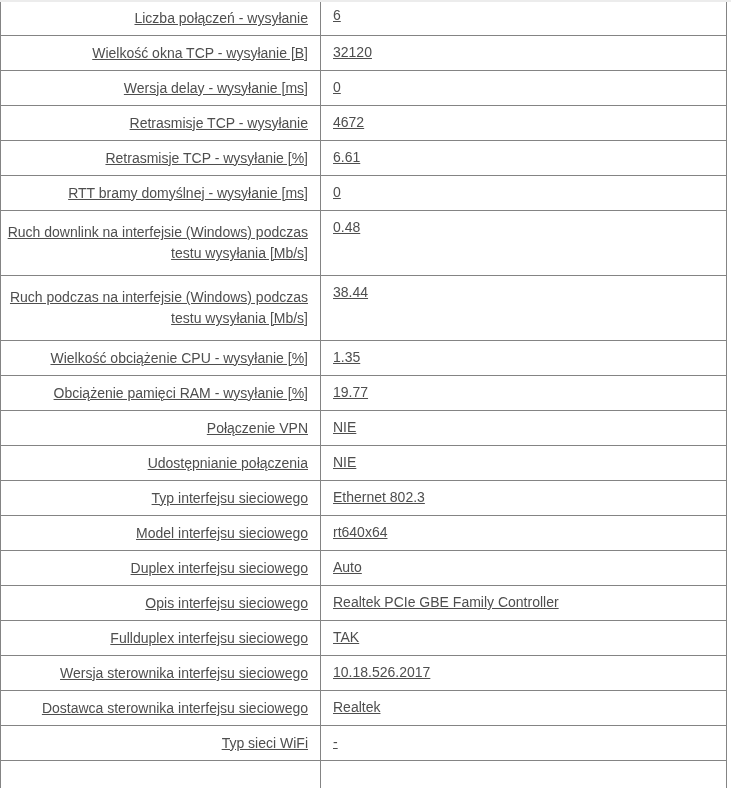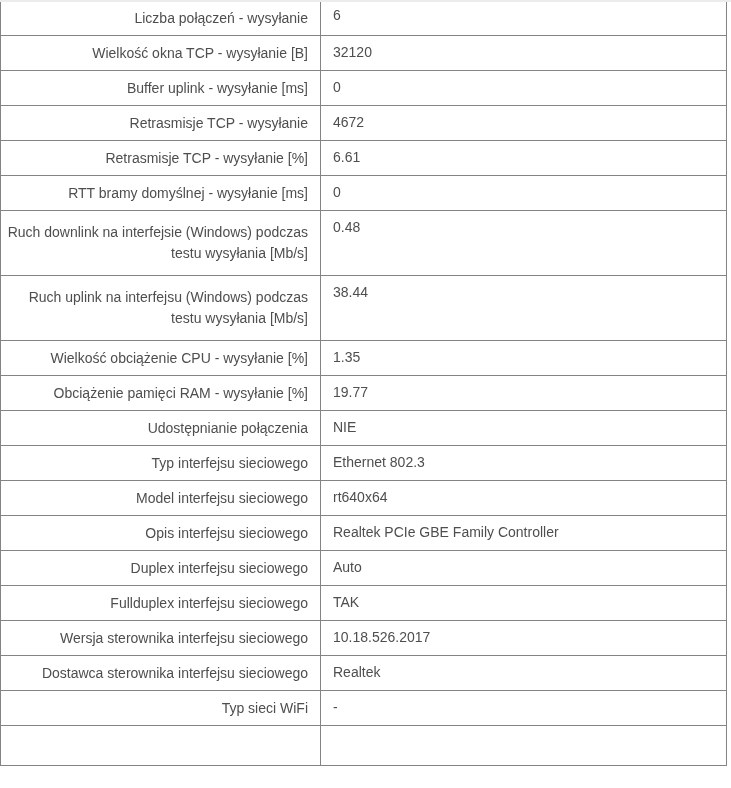--- a/index.html
+++ b/index.html
@@ -24,20 +24,21 @@
     border-collapse: collapse;
     table-layout: fixed;
     width: 727px;
     margin: 0;
   }
   table.results td {
     border: 1px solid #848484;
     color: #4e4e4e;
     font-size: 14px;
     overflow: hidden;
+    text-decoration: underline;
   }
   tr.first td { border-top: none; }
   td.label {
     width: 301px;
     text-align: right;
     vertical-align: middle;
     padding: 6px 12px 6px 6px;
     line-height: 21px;
   }
   td.value {
@@ -61,70 +62,74 @@
     <tbody>
       <tr class="row first">
         <td class="label">Liczba połączeń - wysyłanie</td>
         <td class="value">6</td>
       </tr>
       <tr class="row">
         <td class="label">Wielkość okna TCP - wysyłanie [B]</td>
         <td class="value">32120</td>
       </tr>
       <tr class="row">
-        <td class="label">Buffer uplink - wysyłanie [ms]</td>
+        <td class="label">Wersja delay - wysyłanie [ms]</td>
         <td class="value">0</td>
       </tr>
       <tr class="row">
         <td class="label">Retrasmisje TCP - wysyłanie</td>
         <td class="value">4672</td>
       </tr>
       <tr class="row">
         <td class="label">Retrasmisje TCP - wysyłanie [%]</td>
         <td class="value">6.61</td>
       </tr>
       <tr class="row">
         <td class="label">RTT bramy domyślnej - wysyłanie [ms]</td>
         <td class="value">0</td>
       </tr>
       <tr class="row tall">
         <td class="label">Ruch downlink na interfejsie (Windows) podczas testu wysyłania [Mb/s]</td>
         <td class="value">0.48</td>
       </tr>
       <tr class="row tall">
-        <td class="label">Ruch uplink na interfejsu (Windows) podczas testu wysyłania [Mb/s]</td>
+        <td class="label">Ruch podczas na interfejsie (Windows) podczas testu wysyłania [Mb/s]</td>
         <td class="value">38.44</td>
       </tr>
       <tr class="row">
         <td class="label">Wielkość obciążenie CPU - wysyłanie [%]</td>
         <td class="value">1.35</td>
       </tr>
       <tr class="row">
         <td class="label">Obciążenie pamięci RAM - wysyłanie [%]</td>
         <td class="value">19.77</td>
+      </tr>
+      <tr class="row">
+        <td class="label">Połączenie VPN</td>
+        <td class="value">NIE</td>
       </tr>
       <tr class="row">
         <td class="label">Udostępnianie połączenia</td>
         <td class="value">NIE</td>
       </tr>
       <tr class="row">
         <td class="label">Typ interfejsu sieciowego</td>
         <td class="value">Ethernet 802.3</td>
       </tr>
       <tr class="row">
         <td class="label">Model interfejsu sieciowego</td>
         <td class="value">rt640x64</td>
       </tr>
       <tr class="row">
+        <td class="label">Duplex interfejsu sieciowego</td>
+        <td class="value">Auto</td>
+      </tr>
+      <tr class="row">
         <td class="label">Opis interfejsu sieciowego</td>
         <td class="value">Realtek PCIe GBE Family Controller</td>
-      </tr>
-      <tr class="row">
-        <td class="label">Duplex interfejsu sieciowego</td>
-        <td class="value">Auto</td>
       </tr>
       <tr class="row">
         <td class="label">Fullduplex interfejsu sieciowego</td>
         <td class="value">TAK</td>
       </tr>
       <tr class="row">
         <td class="label">Wersja sterownika interfejsu sieciowego</td>
         <td class="value">10.18.526.2017</td>
       </tr>
       <tr class="row">

